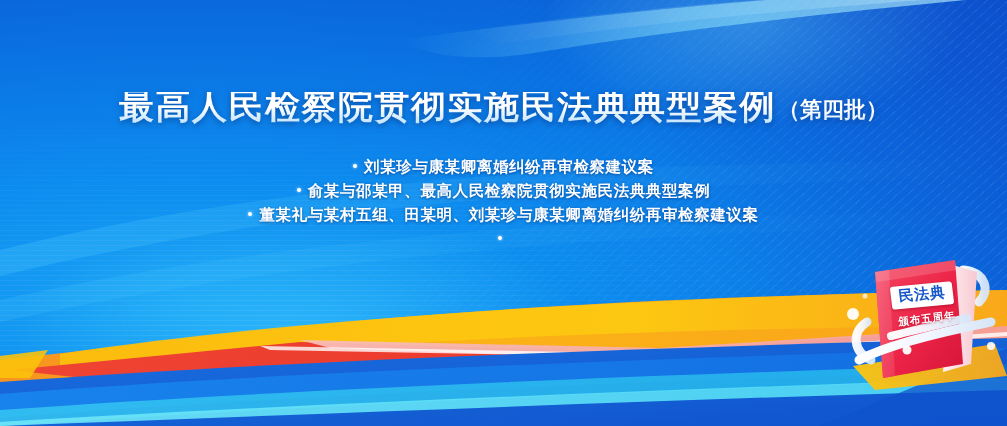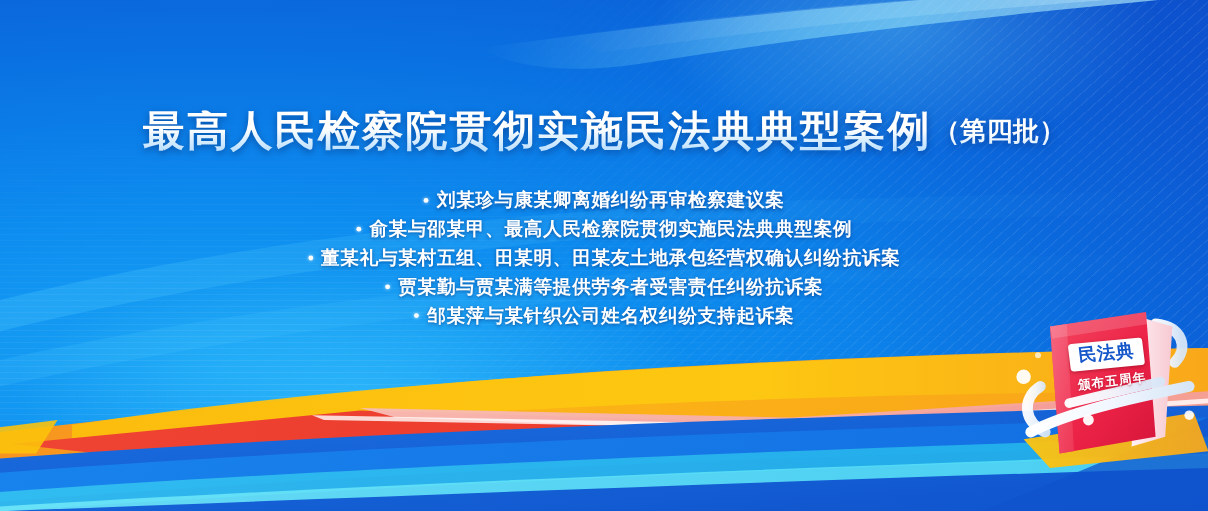--- a/index.html
+++ b/index.html
@@ -5,21 +5,21 @@
   html, body {
     margin: 0;
     padding: 0;
     background: #0a5fd0;
   }
   #banner {
     position: relative;
     width: 1007px;
     height: 426px;
     overflow: hidden;
-    font-family: Liberation Serif, serif;
+    font-family: Liberation Mono, monospace;
     background: #0f766e;
   }
 
   
   .bg-base {
     position: absolute;
     inset: 0;
     background:
       radial-gradient(140% 110% at 18% 72%, #1aa3f5 0%, #0d8ef0 26%, #0a72e2 55%, #0b5ed6 78%, #0f52c8 100%);
   }
@@ -303,27 +303,24 @@
   </div>
 
   <div class="case-list">
     <div class="case-item">
       <span class="case-bullet"></span><span>刘某珍与康某卿离婚纠纷再审检察建议案</span>
     </div>
     <div class="case-item">
       <span class="case-bullet"></span><span>俞某与邵某甲、最高人民检察院贯彻实施民法典典型案例</span>
     </div>
     <div class="case-item">
-      <span class="case-bullet"></span><span>董某礼与某村五组、田某明、田某友土地承包经营权确认纠纷抗诉案</span>
+      <span class="case-bullet"></span><span>董某礼与某村五组、田某明、刘某珍与康某卿离婚纠纷再审检察建议案</span>
     </div>
     <div class="case-item">
-      <span class="case-bullet"></span><span>贾某勤与贾某满等提供劳务者受害责任纠纷抗诉案</span>
-    </div>
-    <div class="case-item">
-      <span class="case-bullet"></span><span>邹某萍与某针织公司姓名权纠纷支持起诉案</span>
+      <span class="case-bullet"></span>
     </div>
   </div>
 
   <div class="book-graphic">
     <svg viewBox="0 0 162 150" width="162" height="150">
       <defs>
         <linearGradient id="bookSpine" x1="0" y1="0" x2="1" y2="1">
           <stop offset="0%" stop-color="#f8728a"></stop>
           <stop offset="100%" stop-color="#ef3f5c"></stop>
         </linearGradient>

